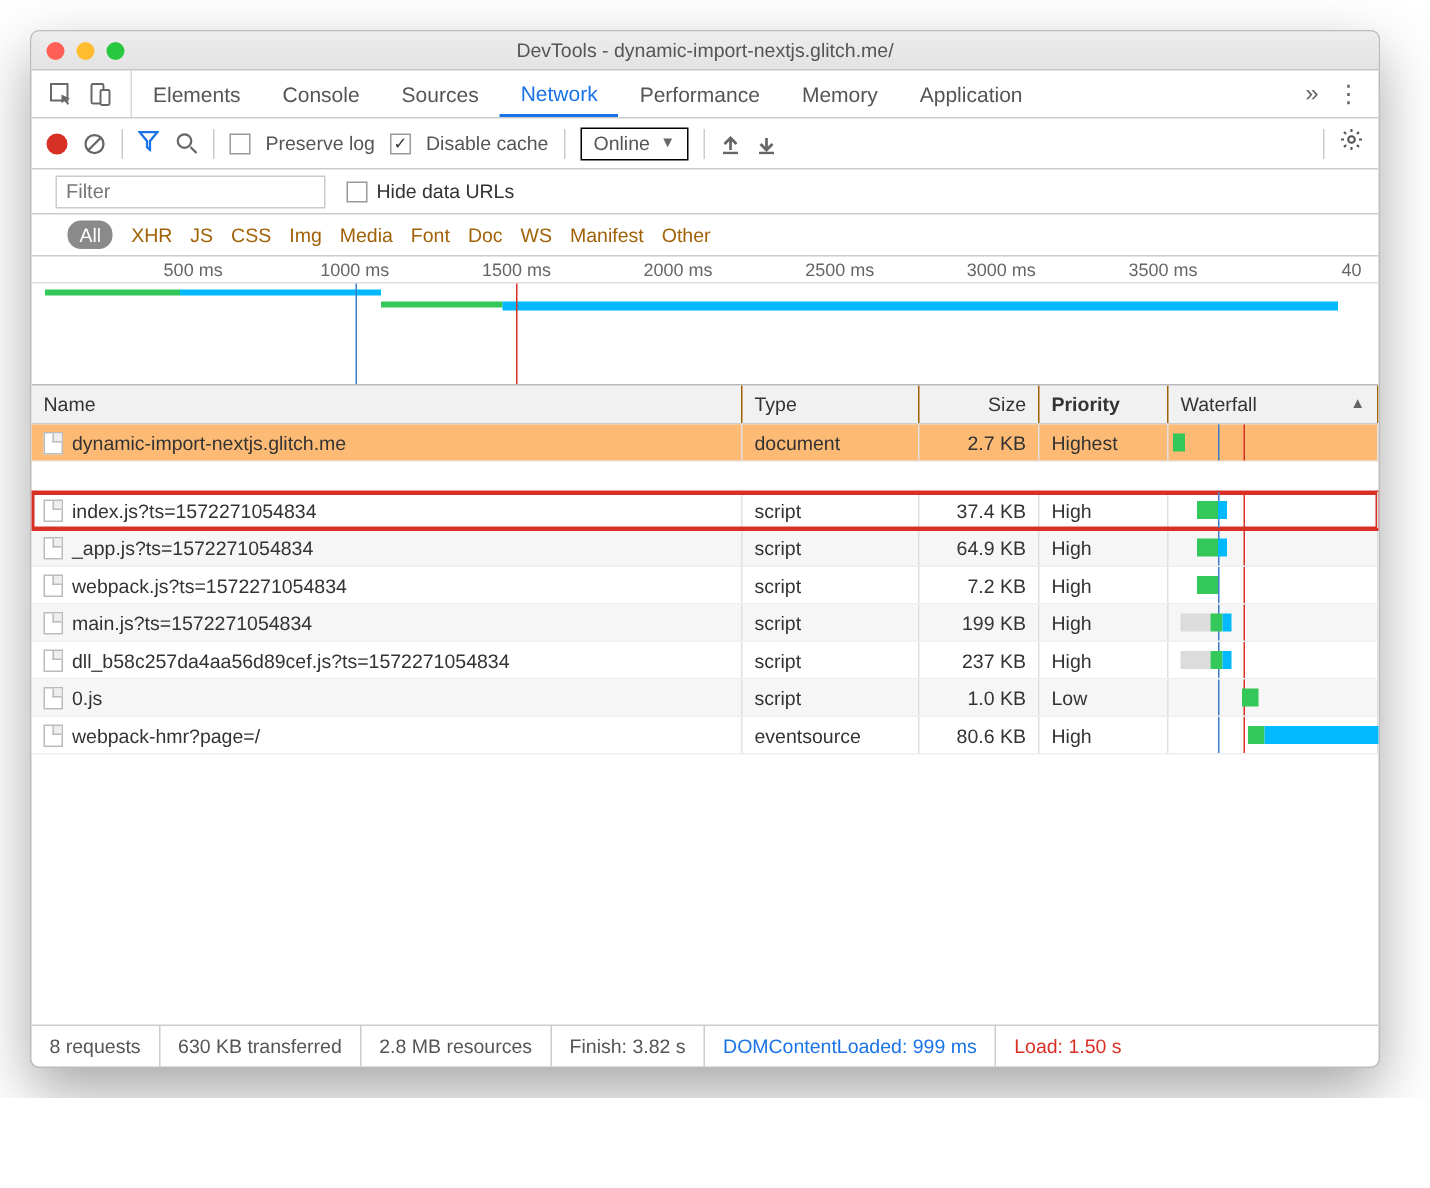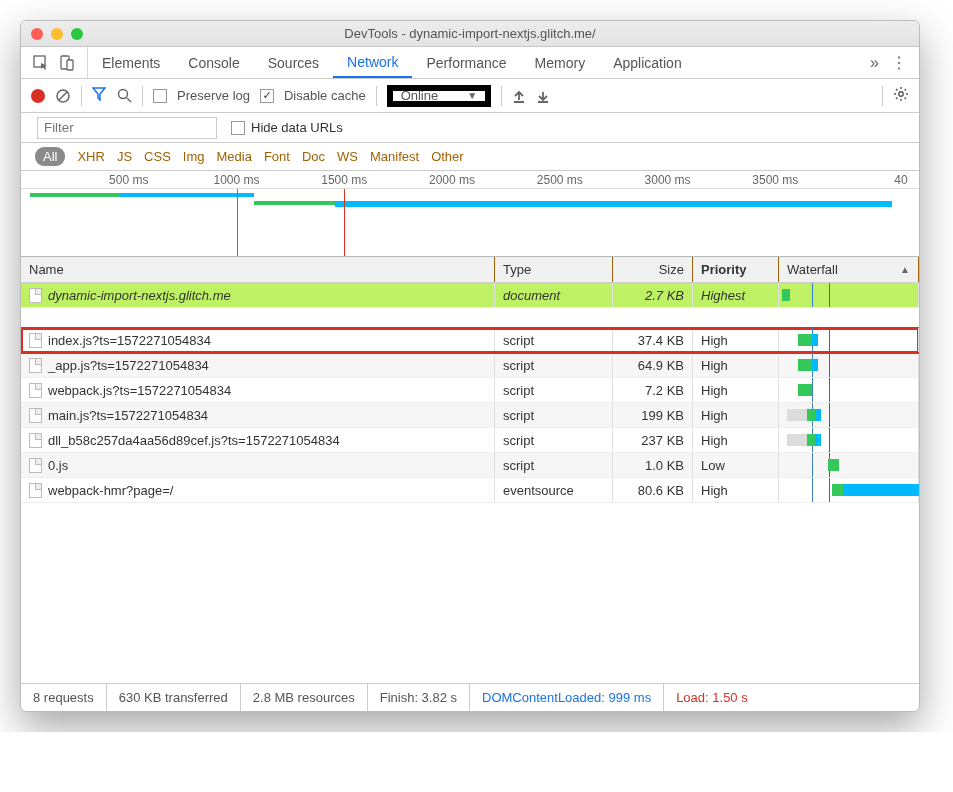--- a/index.html
+++ b/index.html
@@ -33,27 +33,27 @@
   .tabbar .right { display:flex; align-items:center; padding:0 12px; gap:12px; color:#666; }
   .icon-box { width:16px; height:16px; display:flex; align-items:center; justify-content:center; }
   .chev { font-size:16px; }
   
   .toolbar{ height:34px; border-bottom:1px solid #ccc; display:flex; align-items:center; padding:0 10px; gap:10px; font-size:13px; color:#555;}
   .rec-dot{ width:14px; height:14px; border-radius:50%; background:#d93025;}
   .funnel{ color:#1a73e8; font-size:14px;}
   .divider{ width:1px; height:20px; background:#ccc;}
   .cb{ width:14px; height:14px; border:1px solid #999; display:inline-flex; align-items:center; justify-content:center; font-size:11px; color:#333; background:#fff;}
   .cb.checked::after{content:"✓";}
-  .dropdown{ border:6px solid #000000; height:22px; padding:0 8px; display:flex; align-items:center; gap:29px;}
+  .dropdown{ border:1px solid #000000; height:22px; padding:0 8px; display:flex; align-items:center; gap:7px;}
   .dropdown .arrow{ color:#666; font-size:10px;}
   
   .filterrow{ height:30px; border-bottom:1px solid #ccc; display:flex; align-items:center; padding:0 16px; gap:14px; font-size:13px;}
   .filterbox{ width:180px; height:22px; border:1px solid #ccc; padding:2px 6px; color:#888;}
   
-  .typerow{ height:28px; border-bottom:1px solid #ccc; display:flex; align-items:center; gap:12px; padding:0 14px; font-size:13px;}
+  .typerow{ height:28px; border-bottom:1px solid #ccc; display:flex; align-items:center; gap:12px; padding:0 24px; font-size:13px;}
   .pill{ padding:2px 8px; border-radius:9px; cursor:pointer;}
   .pill.active{ background:#8a8a8a; color:#fff;}
   .typerow .ty{ cursor:pointer; color:#a16207;}
   
   .timeline{ height:86px; border-bottom:1px solid #b8b8b8; position:relative; overflow:hidden; }
   .tl-ticks{ height:18px; border-bottom:1px solid #ddd; display:flex; font-size:12px; color:#666;}
   .tl-tick{ position:absolute; top:0; height:18px; display:flex; align-items:center; transform:translateX(-50%);}
   .tl-body{ position:absolute; top:18px; left:0; right:0; bottom:0;}
   .tl-seg{ position:absolute; height:4px; top:4px;}
   .tl-vline{ position:absolute; top:0; bottom:0; width:1px;}
@@ -62,21 +62,21 @@
   .gh{ padding:4px 8px; border-right:1px solid #a16207; display:flex; align-items:center;}
   .gh.name{ flex:1;}
   .gh.type{ width:118px;}
   .gh.size{ width:80px; justify-content:flex-end;}
   .gh.priority{ width:86px;font-weight:bold;}
   .gh.waterfall{ width:140px; justify-content:space-between;}
   .gh .sortarr{ font-size:10px; color:#666;}
   .row{ height:25px; display:flex; font-size:13px; color:#333; border-bottom:1px solid #eee; }
   .row:nth-child(odd){ background:#f6f6f6; }
   .row:nth-child(even){ background:#fff; }
-  .row.selected{ background:#bef264;font-style:italic; }
+  .row.selected{ background:#fdba74; }
   .row.highlighted{ outline:3px solid #d93025; outline-offset:-2px; position:relative; z-index:2;margin-top:20px;}
   .cell{ padding:0 8px; display:flex; align-items:center; border-right:1px solid #e0e0e0; }
   .cell.name{ flex:1; gap:6px;}
   .cell.type{ width:118px;}
   .cell.size{ width:80px; justify-content:flex-end;}
   .cell.priority{ width:86px;}
   .cell.waterfall{ width:140px; position:relative; padding:0;}
   .file-ic{ width:13px; height:15px; border:1px solid #bbb; background:#fff; position:relative; flex:0 0 auto;}
   .file-ic::after{content:""; position:absolute; top:0; right:0; width:5px; height:5px; background:#eee; border-left:1px solid #bbb; border-bottom:1px solid #bbb;}
   .wf-vblue{ position:absolute; top:0; bottom:0; width:1px; background:#3b7ecb;}

